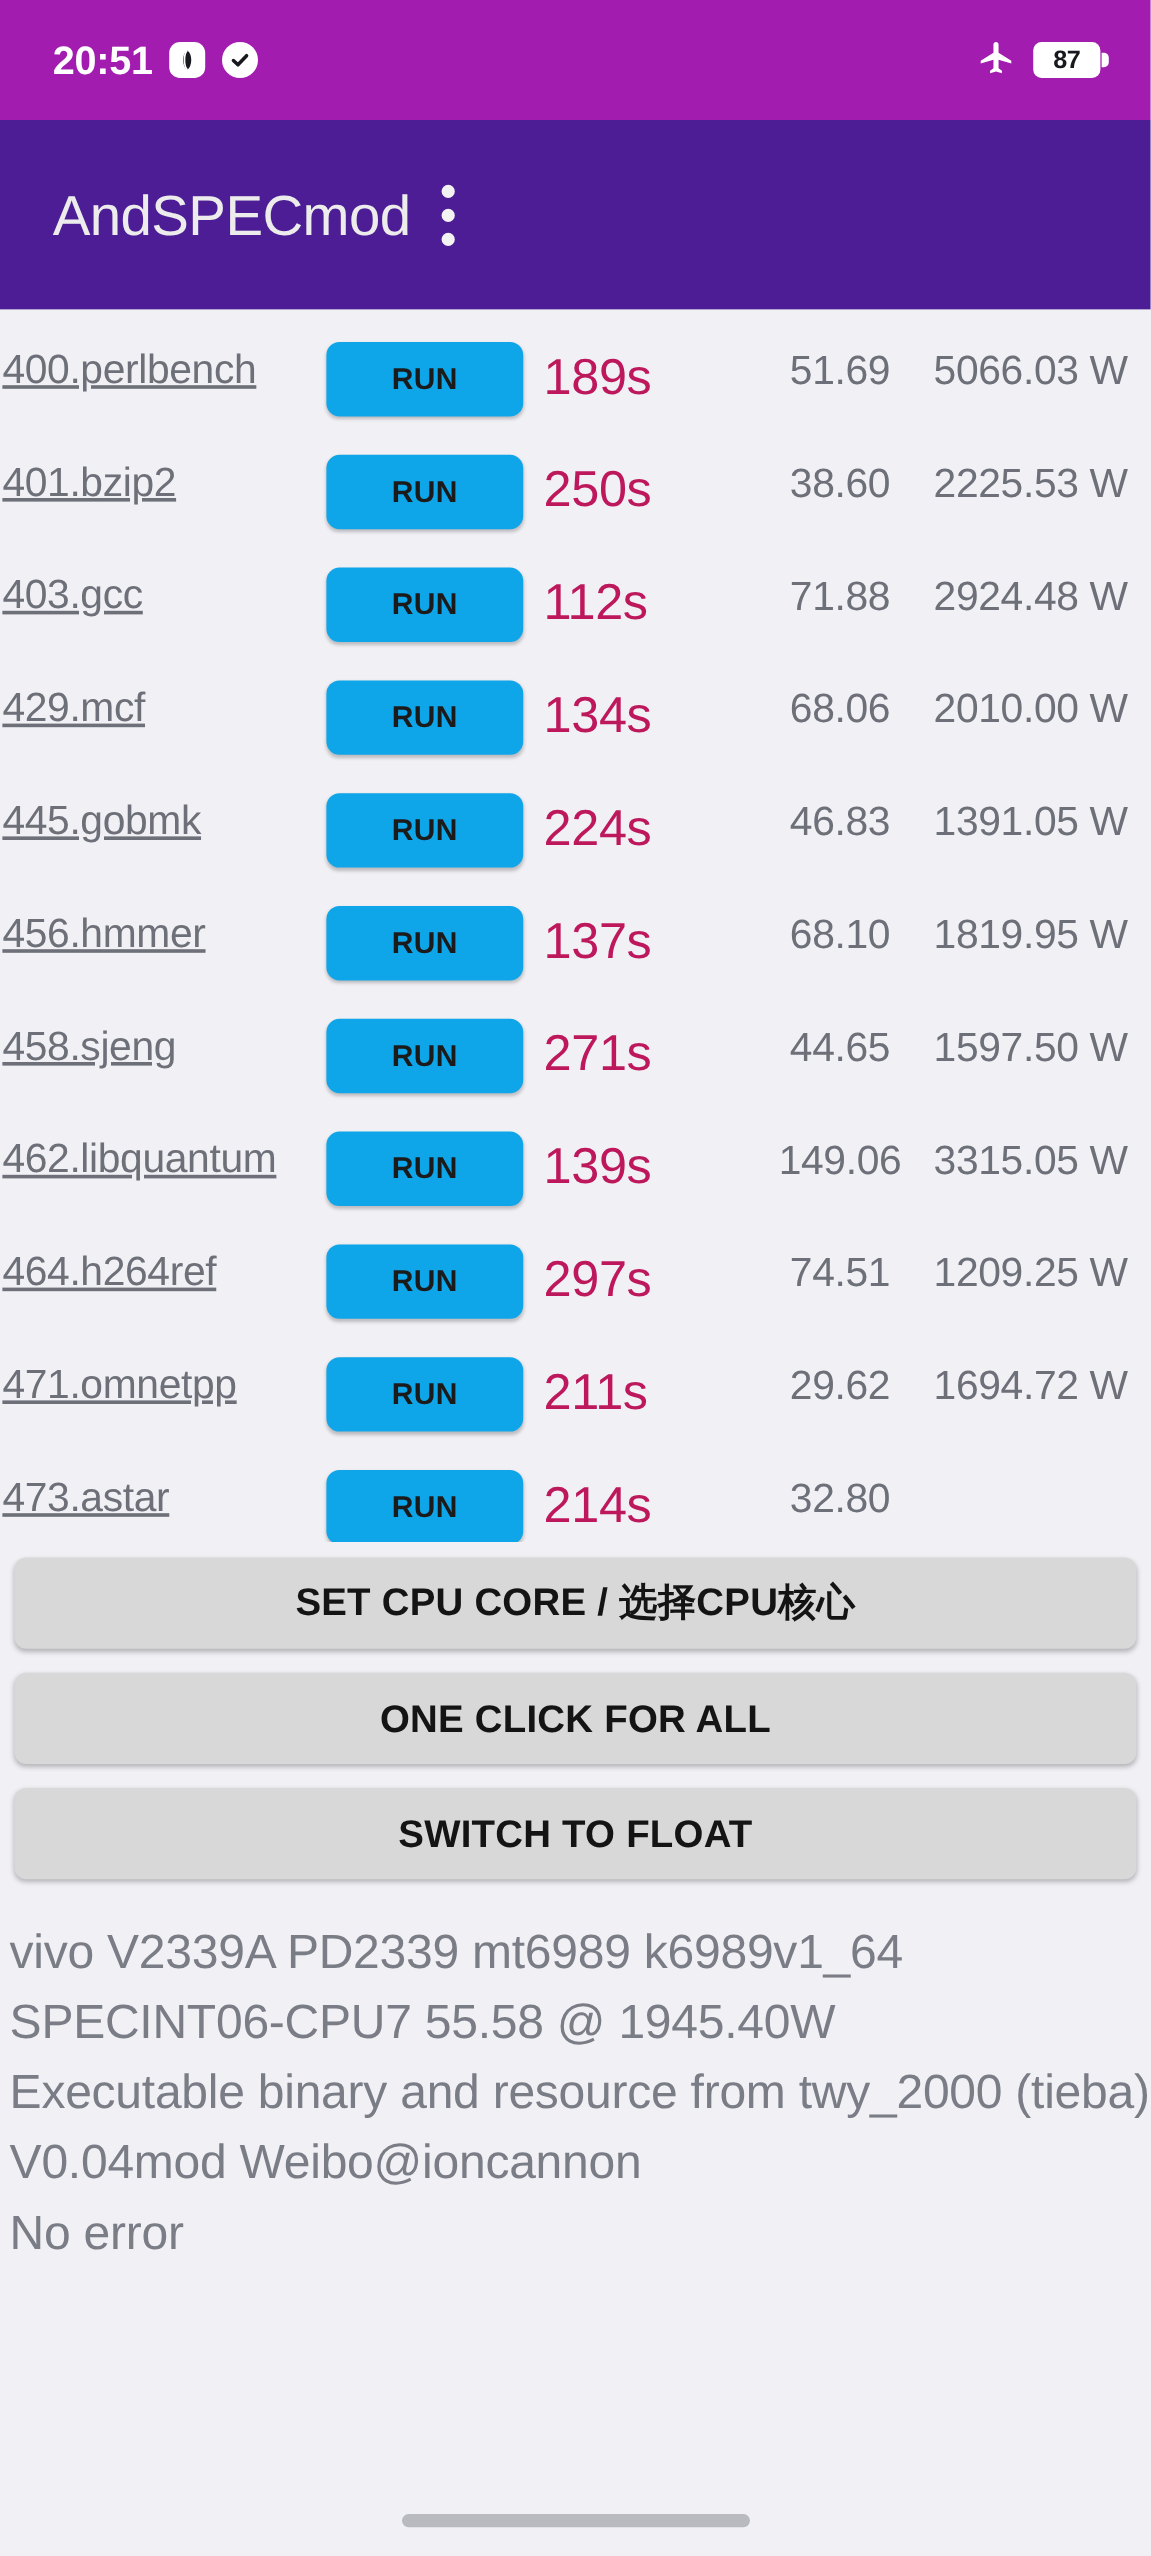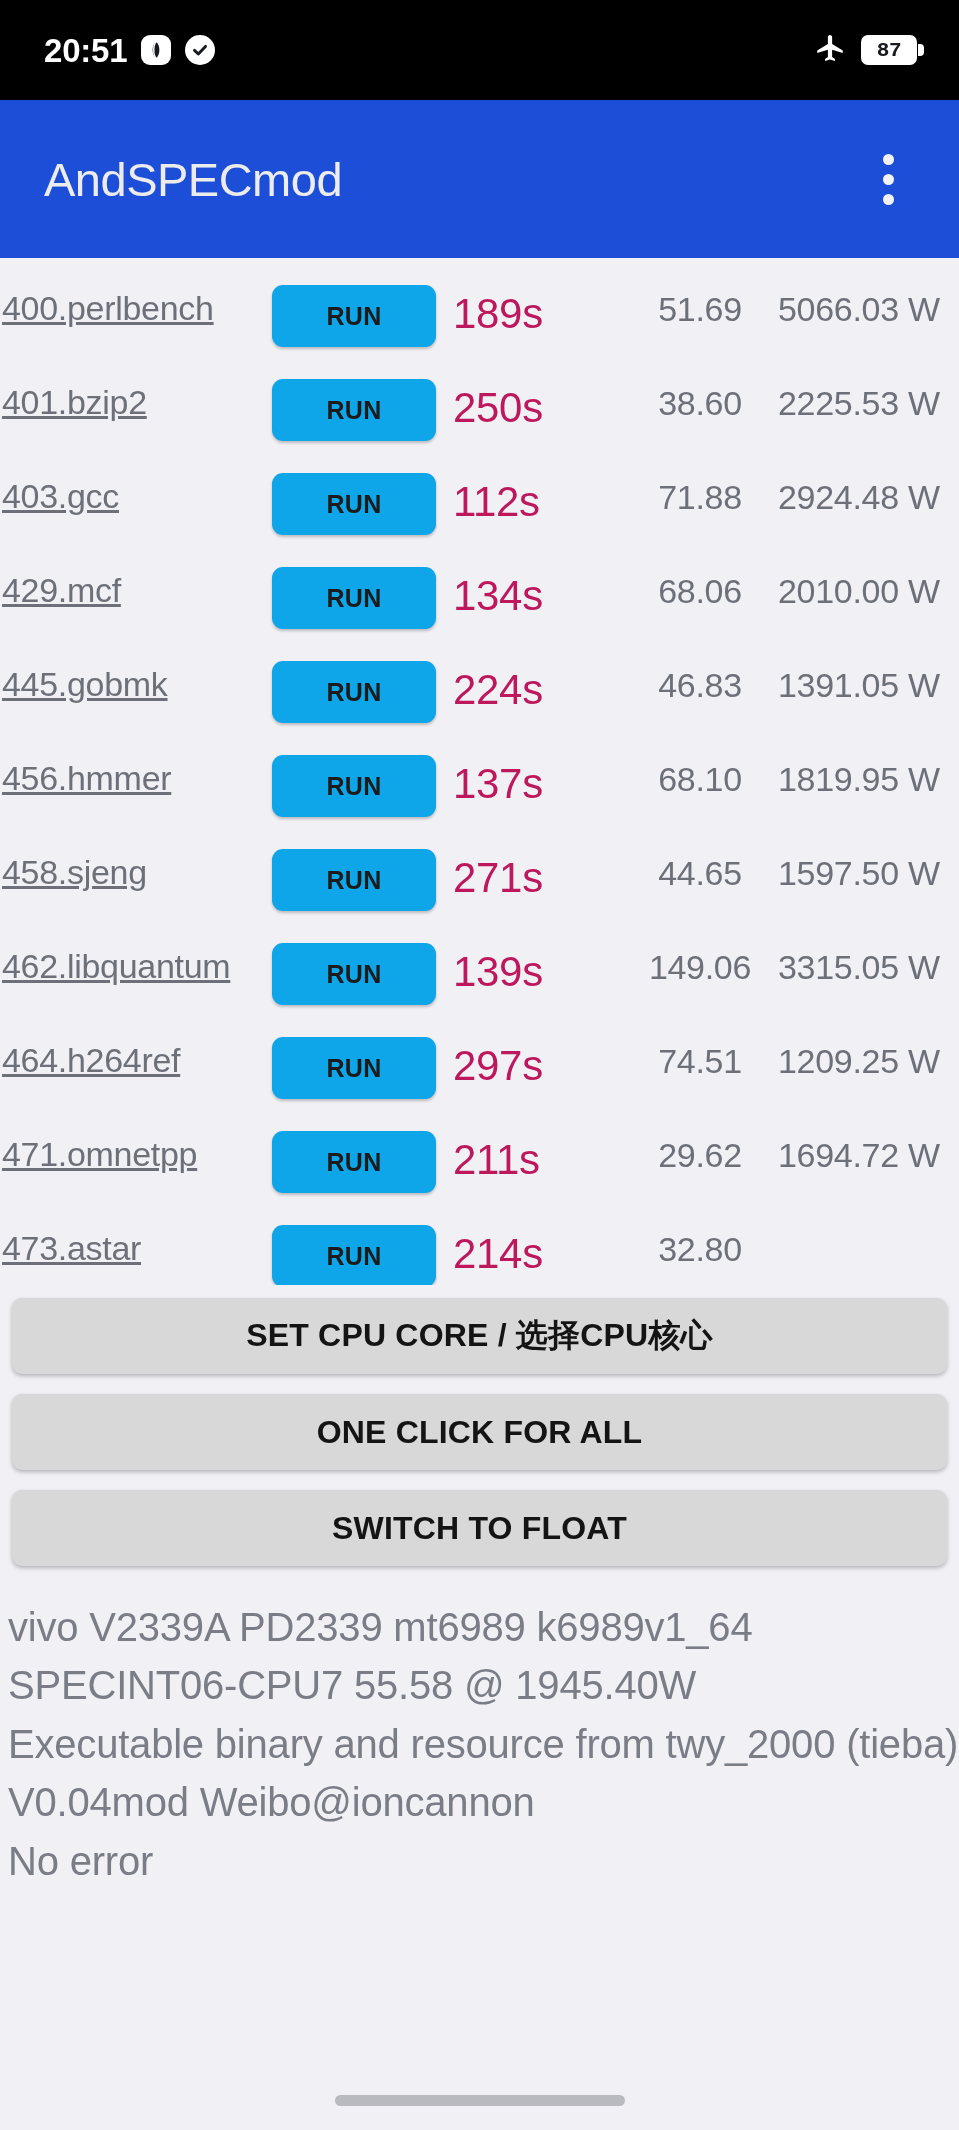--- a/index.html
+++ b/index.html
@@ -23,21 +23,21 @@
     height: 2130px;
     background: #f0f0f5;
     display: flex;
     flex-direction: column;
     overflow: hidden;
   }
 
   
   .status-bar {
     height: 100px;
-    background: #000000;
+    background: #a21caf;
     display: flex;
     align-items: center;
     justify-content: space-between;
     padding: 0 42px 0 44px;
     flex: 0 0 auto;
   }
 
   .status-left {
     display: flex;
     align-items: center;
@@ -69,21 +69,20 @@
     background: #ffffff;
     display: flex;
     align-items: center;
     justify-content: center;
   }
 
   .status-right {
     display: flex;
     align-items: center;
     gap: 14px;
-    font-family: Liberation Mono, monospace;
   }
 
   .icon-airplane { display: block; }
 
   .battery {
     position: relative;
     width: 56px;
     height: 30px;
     background: #ffffff;
     border-radius: 7px;
@@ -105,24 +104,23 @@
     color: #17191e;
     font-size: 21px;
     font-weight: bold;
     line-height: 1;
     letter-spacing: -0.3px;
   }
 
   
   .app-bar {
     height: 158px;
-    background: #1d4ed8;
-    display: flex;
-    align-items: center;
-    justify-content: space-between;
+    background: #4c1d95;
+    display: flex;
+    align-items: center;
     padding: 0 40px 0 44px;
     flex: 0 0 auto;
   }
 
   .app-title {
     color: #ececec;
     font-size: 47px;
     font-weight: normal;
     letter-spacing: -0.5px;
     line-height: 1;

